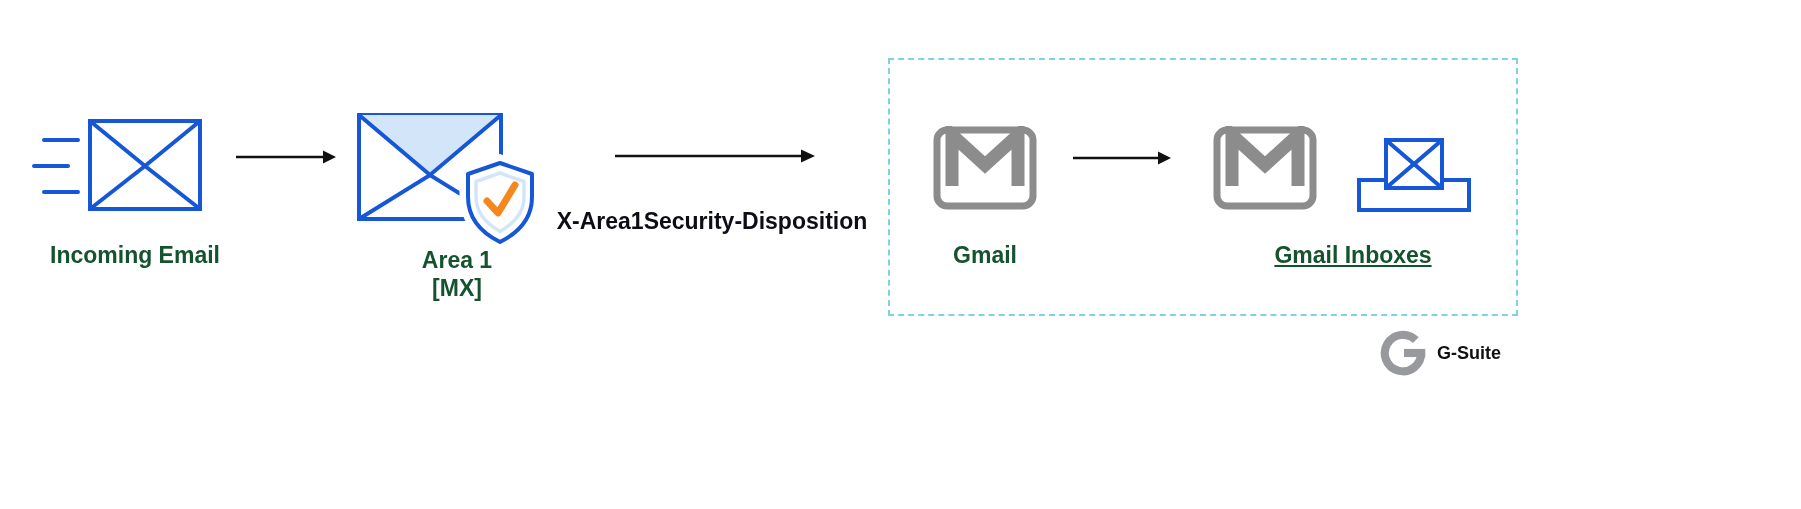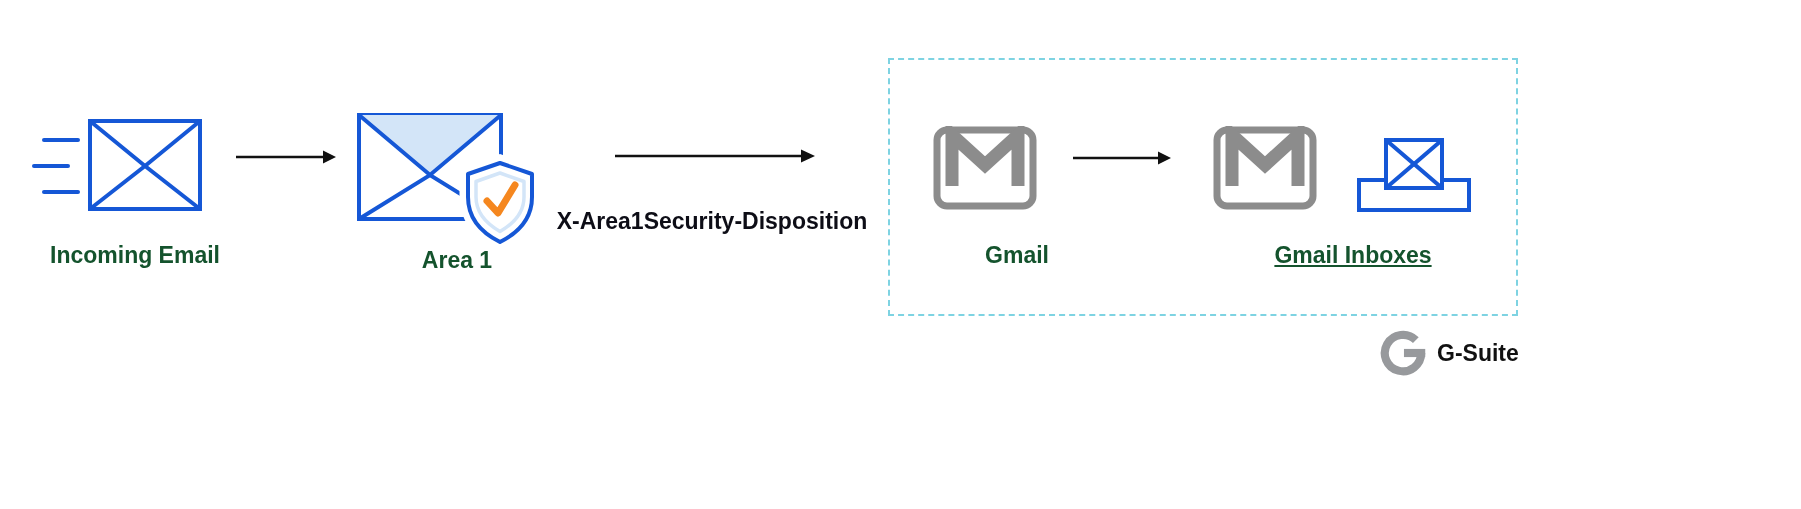--- a/index.html
+++ b/index.html
@@ -41,21 +41,21 @@
     background: transparent;
   }
   .brand {
     position: absolute;
     left: 1380px; top: 330px;
     display: flex;
     align-items: center;
     gap: 11px;
   }
   .brand-text {
-    font-size: 23px;
+    font-size: 18px;
     font-weight: 600;
     color: #111111;
   }
 </style>
 </head>
 <body>
 
 <div class="canvas">
 
   <div class="group-box"></div>
@@ -82,33 +82,34 @@
     <path d="M4 10 L75 70 L146 10 Z" fill="#d3e5f8" stroke="none"></path>
     <path d="M4 10 L75 70 L146 10" fill="none" stroke="#1557d6" stroke-width="4"></path>
     <path d="M4 114 L75 70 L146 114" fill="none" stroke="#1557d6" stroke-width="4"></path>
     <path d="M145 56 L179 68 V92 C179 115 164 129 145 139 C126 129 111 115 111 92 V68 Z" fill="#ffffff" stroke="#ffffff" stroke-width="13"></path>
     <path d="M145 58 L177 69 V92 C177 114 163 128 145 137 C127 128 113 114 113 92 V69 Z" fill="#ffffff" stroke="#1557d6" stroke-width="4" stroke-linejoin="round"></path>
     <path d="M145 68 L169 76.5 V92 C169 108 158 119 145 126.5 C132 119 121 108 121 92 V76.5 Z" fill="none" stroke="#d3e5f8" stroke-width="3.5" stroke-linejoin="round"></path>
     <path d="M132 96 L143 108 L160 80" fill="none" stroke="#f5871f" stroke-width="7" stroke-linecap="round" stroke-linejoin="round"></path>
   </svg>
   <div class="node-label multiline" style="left:432px; top:246px;margin-left:25px;">
     <div>Area 1</div>
+    <div>[MX]</div>
   </div>
 
   <svg class="abs" style="left:615px; top:144px;" width="200" height="24" viewBox="0 0 200 24">
     <line x1="0" y1="12" x2="187" y2="12" stroke="#111111" stroke-width="2.5"></line>
     <path d="M186 5.5 L200 12 L186 18.5 Z" fill="#111111"></path>
   </svg>
   <div class="edge-label" style="left:712px; top:208px;">X-Area1Security-Disposition</div>
 
   <svg class="abs" style="left:933px; top:126px;" width="104" height="84" viewBox="0 0 104 84">
     <rect x="4" y="4" width="96" height="76" rx="10" fill="#ffffff" stroke="#8c8c8c" stroke-width="7"></rect>
     <path d="M19 60 V9 L52 39 L85 9 V60" fill="none" stroke="#8c8c8c" stroke-width="13" stroke-linejoin="miter"></path>
   </svg>
-  <div class="node-label" style="left:985px; top:242px;margin-left:32px;">Gmail</div>
+  <div class="node-label" style="left:985px; top:242px;">Gmail</div>
 
   <svg class="abs" style="left:1073px; top:146px;" width="98" height="24" viewBox="0 0 98 24">
     <line x1="0" y1="12" x2="86" y2="12" stroke="#111111" stroke-width="2.5"></line>
     <path d="M85 5.5 L98 12 L85 18.5 Z" fill="#111111"></path>
   </svg>
 
   <svg class="abs" style="left:1213px; top:126px;" width="104" height="84" viewBox="0 0 104 84">
     <rect x="4" y="4" width="96" height="76" rx="10" fill="#ffffff" stroke="#8c8c8c" stroke-width="7"></rect>
     <path d="M19 60 V9 L52 39 L85 9 V60" fill="none" stroke="#8c8c8c" stroke-width="13" stroke-linejoin="miter"></path>
   </svg>

